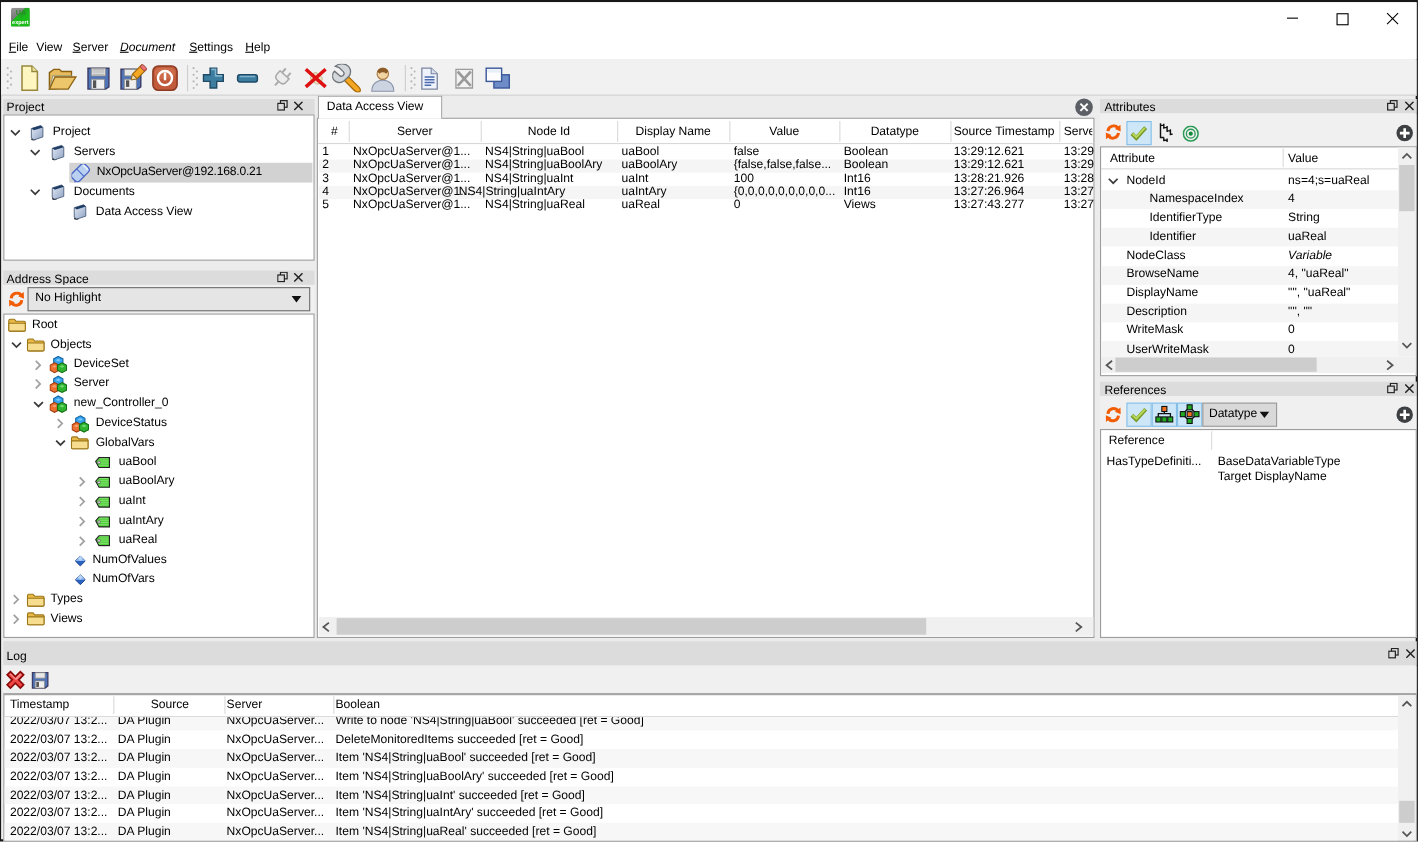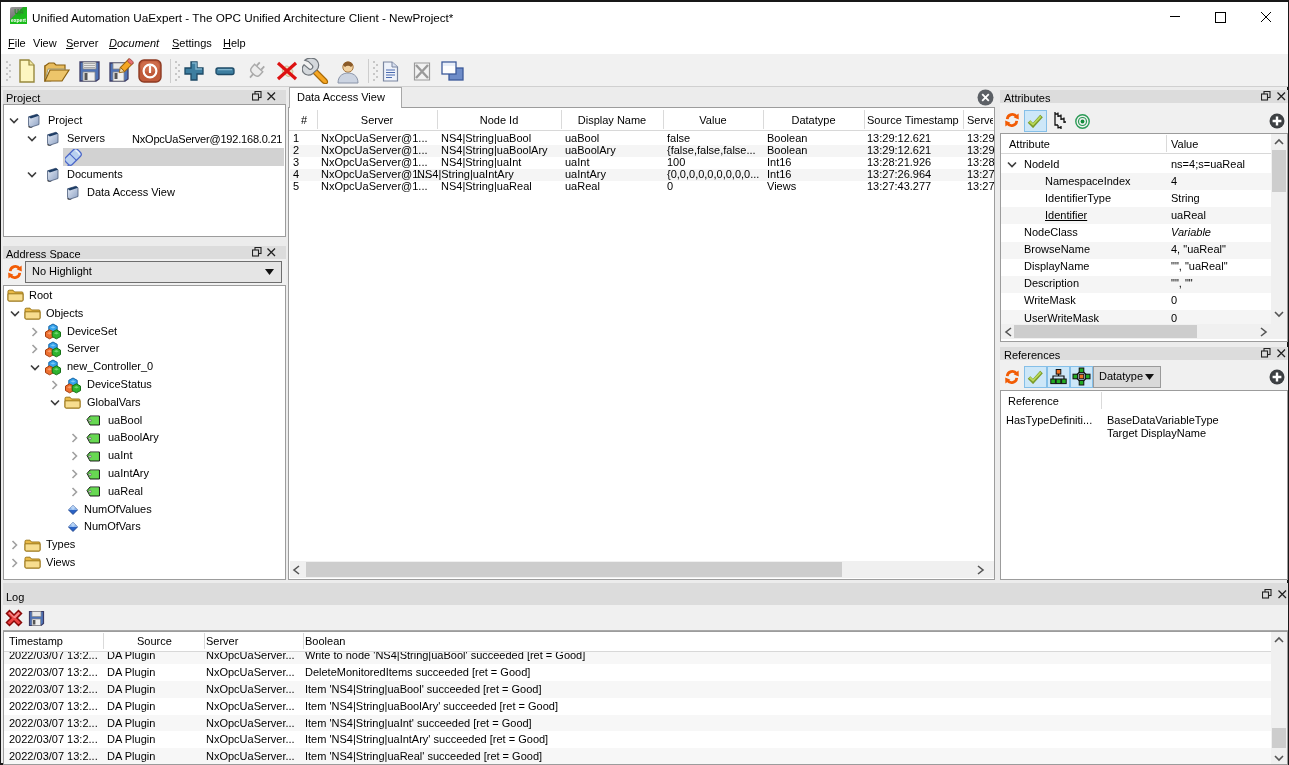--- a/index.html
+++ b/index.html
@@ -98,21 +98,20 @@
     <stop offset="0" stop-color="#9a9a9a"></stop>
           <stop offset="1" stop-color="#5e5e5e"></stop>
         </linearGradient>
       </defs>
   <rect x="0" y="0" width="17" height="17" rx="2" fill="url(#icg)"></rect>
   <path d="M0,13 L13,0 L17,0 L17,17 L0,17 Z" fill="#1fae1f"></path>
   <path d="M0,13 L6,7 L9,10 L17,2 L17,17 L0,17 Z" fill="#18c218" opacity="0.7"></path>
   <text x="9" y="7" font-size="6.5" font-weight="bold" fill="#2a8a2a" text-anchor="middle" font-family="Liberation Sans">UA</text>
   <text x="8.5" y="14.5" font-size="5" font-weight="bold" fill="#fff" text-anchor="middle" font-family="Liberation Sans">expert</text>
 </svg>
-<div class="txt" style="left:31px;top:10px;font-size:11.7px;">Unified Automation UaExpert - The OPC Unified Architecture Client - NewProject*</div>
 <div class="a" style="left:1169px;top:14px;width:10px;height:1px;background:#000;"></div>
 <div class="a" style="left:1214px;top:10px;width:9px;height:9px;border:1px solid #000;"></div>
 <svg class="a" style="left:1259px;top:9px;" width="12" height="12">
       <path d="M1,1 L11,11 M11,1 L1,11" stroke="#000" stroke-width="1"></path>
     </svg>
 
 <div class="a" style="left:0;top:28px;width:1287px;height:24px;background:#fff;"></div>
 <div id="menubar">
   <div class="txt" style="left:7px;top:36px;"><span style="text-decoration:underline">F</span>ile</div>
   <div class="txt" style="left:32px;top:36px;">View</div>
@@ -278,21 +277,21 @@
       </svg>
   <svg class="a" style="left:45px;top:129px;" width="13" height="15">
         <use href="#book"></use>
       </svg>
   <div class="txt" style="left:66px;top:131px;">Servers</div>
 
   <div class="a" style="left:62px;top:146px;width:221px;height:18px;background:#d2d2d2;"></div>
   <svg class="a" style="left:64px;top:147px;" width="17" height="17">
         <use href="#srv"></use>
       </svg>
-  <div class="txt" style="left:87px;top:132px;letter-spacing:-0.2px;margin-left:44px;">NxOpcUaServer@192.168.0.21</div>
+  <div class="txt" style="left:87px;top:149px;letter-spacing:-0.2px;">NxOpcUaServer@192.168.0.21</div>
 
   <svg class="a" style="left:26px;top:168px;" width="10" height="10">
         <use href="#vdown"></use>
       </svg>
   <svg class="a" style="left:45px;top:165px;" width="13" height="15">
         <use href="#book"></use>
       </svg>
   <div class="txt" style="left:66px;top:167px;">Documents</div>
 
   <svg class="a" style="left:65px;top:183px;" width="13" height="15">
@@ -579,21 +578,21 @@
 
   <svg class="a" style="left:1006px;top:158px;" width="10" height="10">
         <use href="#vdown"></use>
       </svg>
   <div class="txt" style="left:1023px;top:156.5px;">NodeId</div>
       <div class="txt" style="left:1170px;top:156.5px;">ns=4;s=uaReal</div>
   <div class="txt" style="left:1044px;top:173.7px;">NamespaceIndex</div>
       <div class="txt" style="left:1170px;top:173.7px;">4</div>
   <div class="txt" style="left:1044px;top:190.8px;">IdentifierType</div>
       <div class="txt" style="left:1170px;top:190.8px;">String</div>
-  <div class="txt" style="left:1044px;top:207.9px;text-decoration:underline;">Identifier</div>
+  <div class="txt" style="left:1044px;top:207.9px;">Identifier</div>
       <div class="txt" style="left:1170px;top:207.9px;">uaReal</div>
   <div class="txt" style="left:1023px;top:225px;">NodeClass</div>
       <div class="txt" style="left:1170px;top:225px;font-style:italic;">Variable</div>
   <div class="txt" style="left:1023px;top:242.1px;">BrowseName</div>
       <div class="txt" style="left:1170px;top:242.1px;">4, "uaReal"</div>
   <div class="txt" style="left:1023px;top:259.2px;">DisplayName</div>
       <div class="txt" style="left:1170px;top:259.2px;">"", "uaReal"</div>
   <div class="txt" style="left:1023px;top:276.3px;">Description</div>
       <div class="txt" style="left:1170px;top:276.3px;">"", ""</div>
   <div class="txt" style="left:1023px;top:293.4px;">WriteMask</div>

